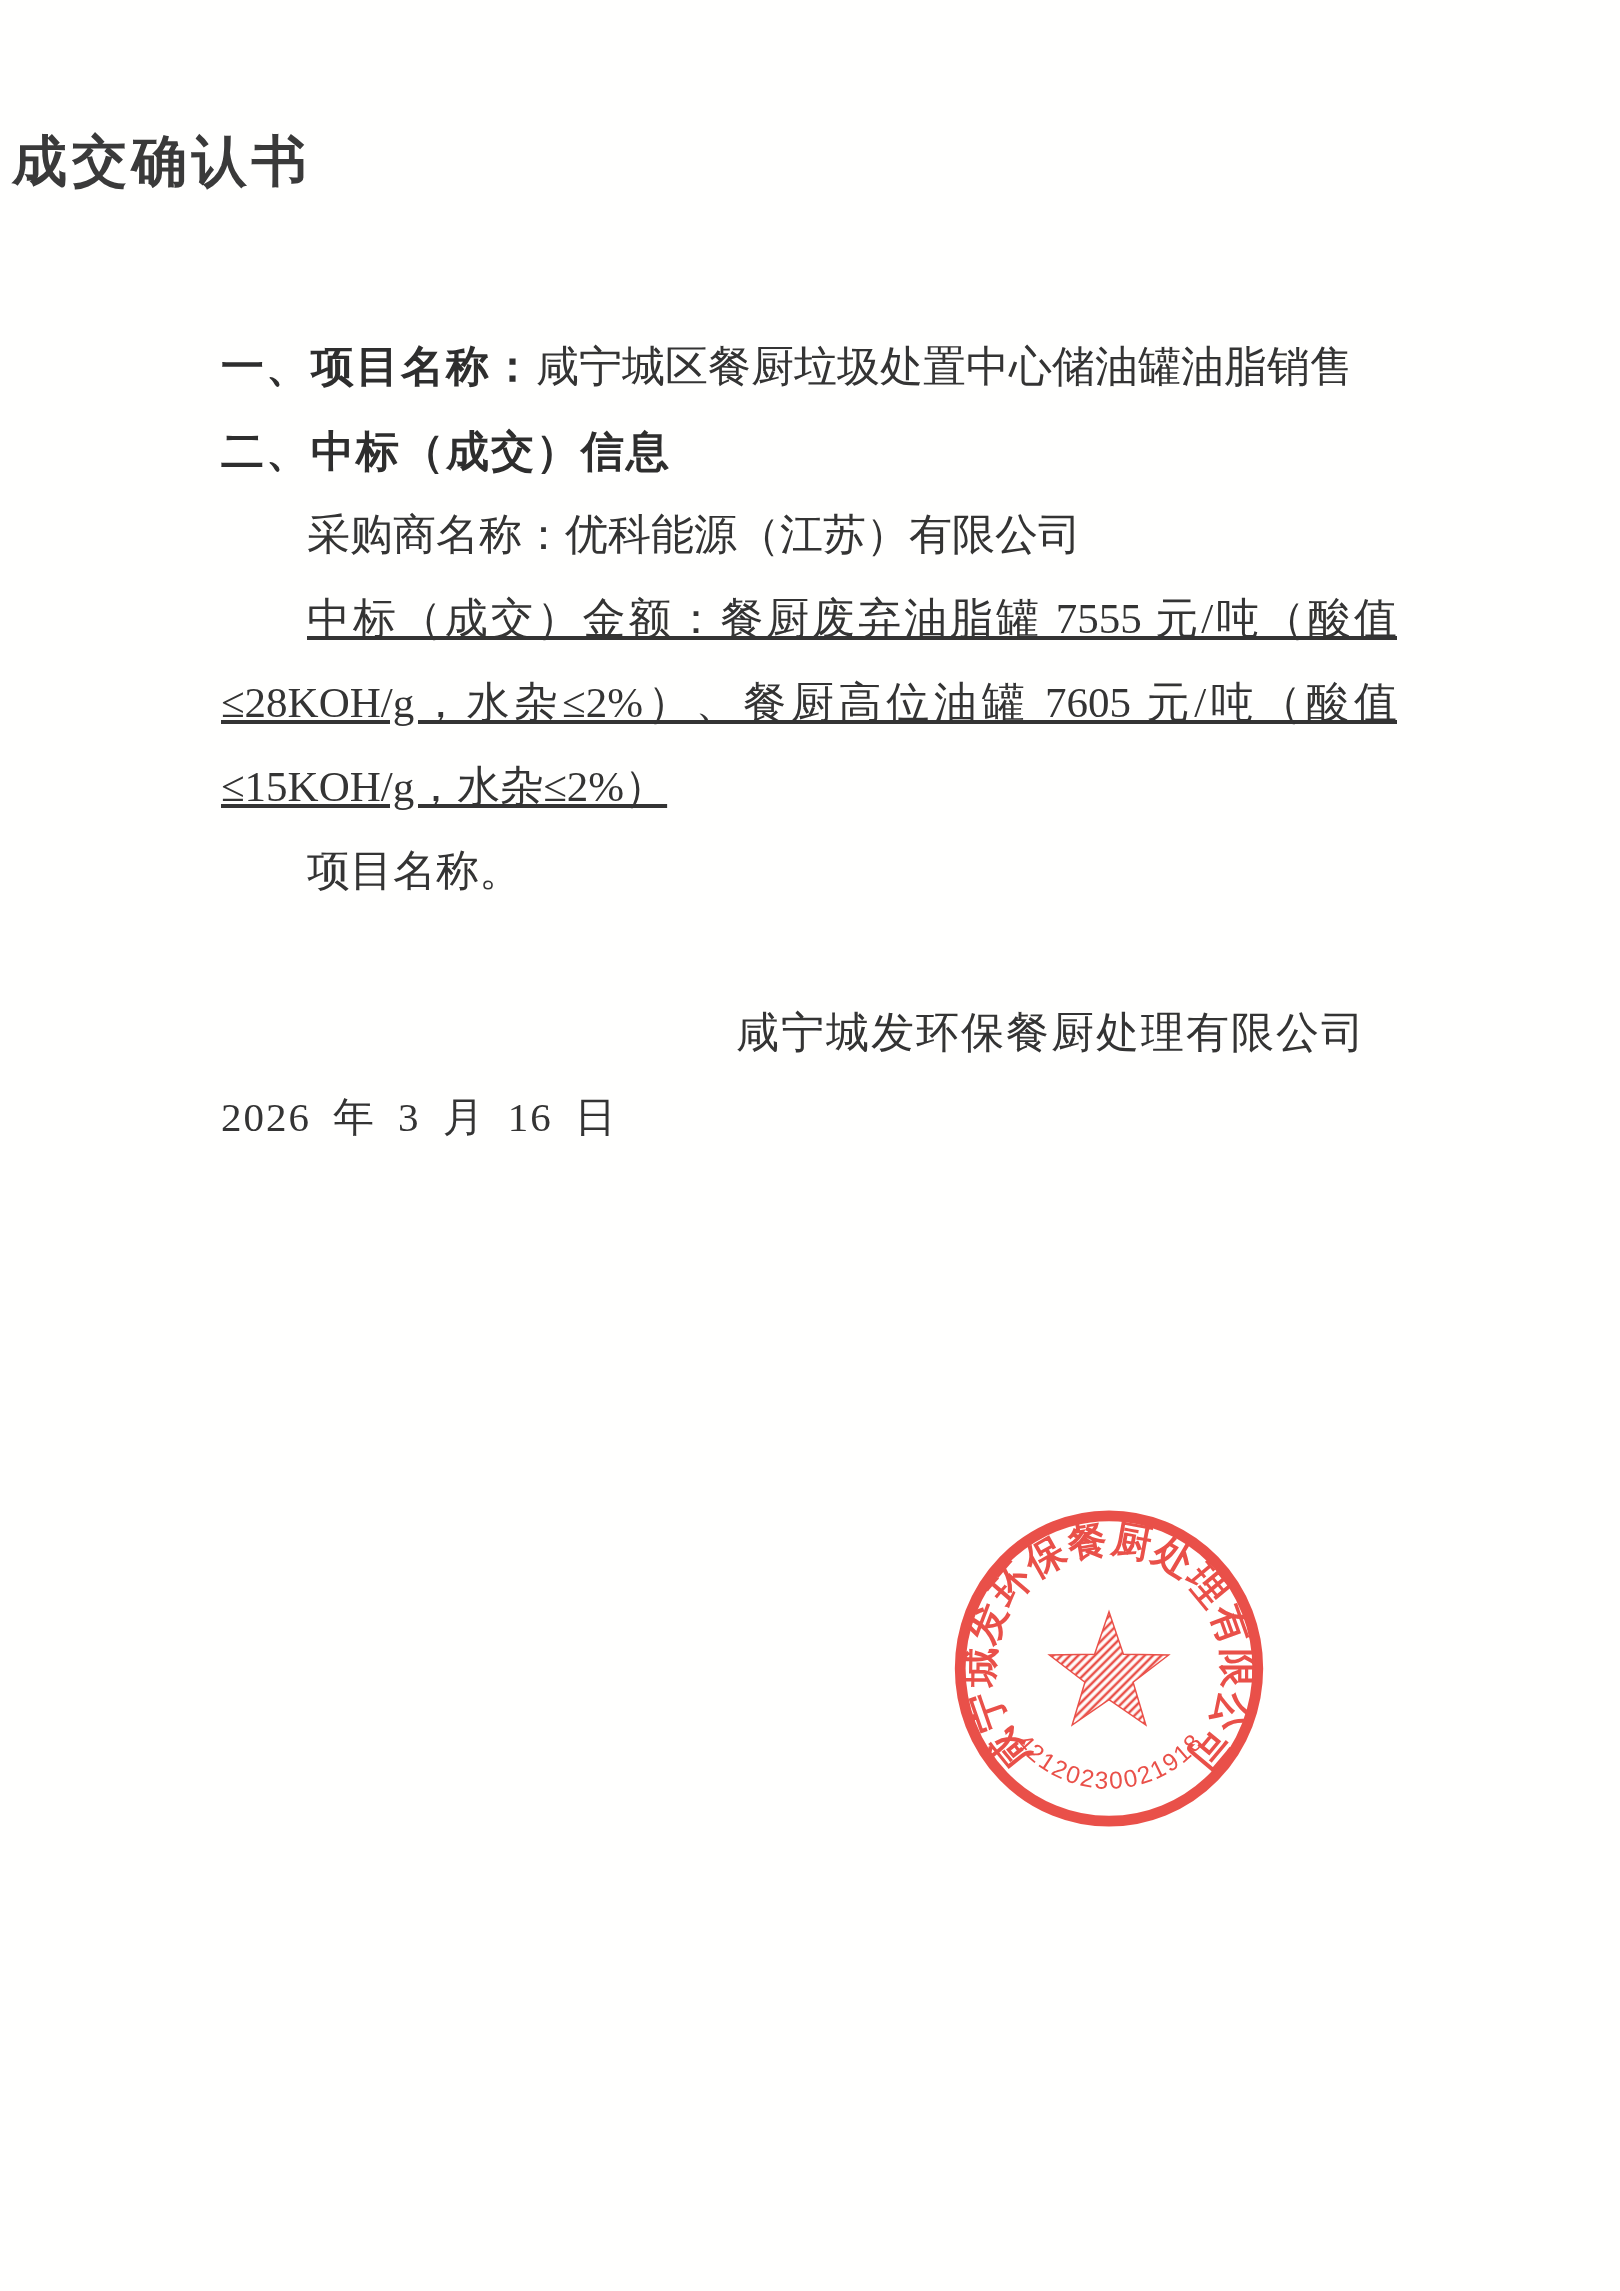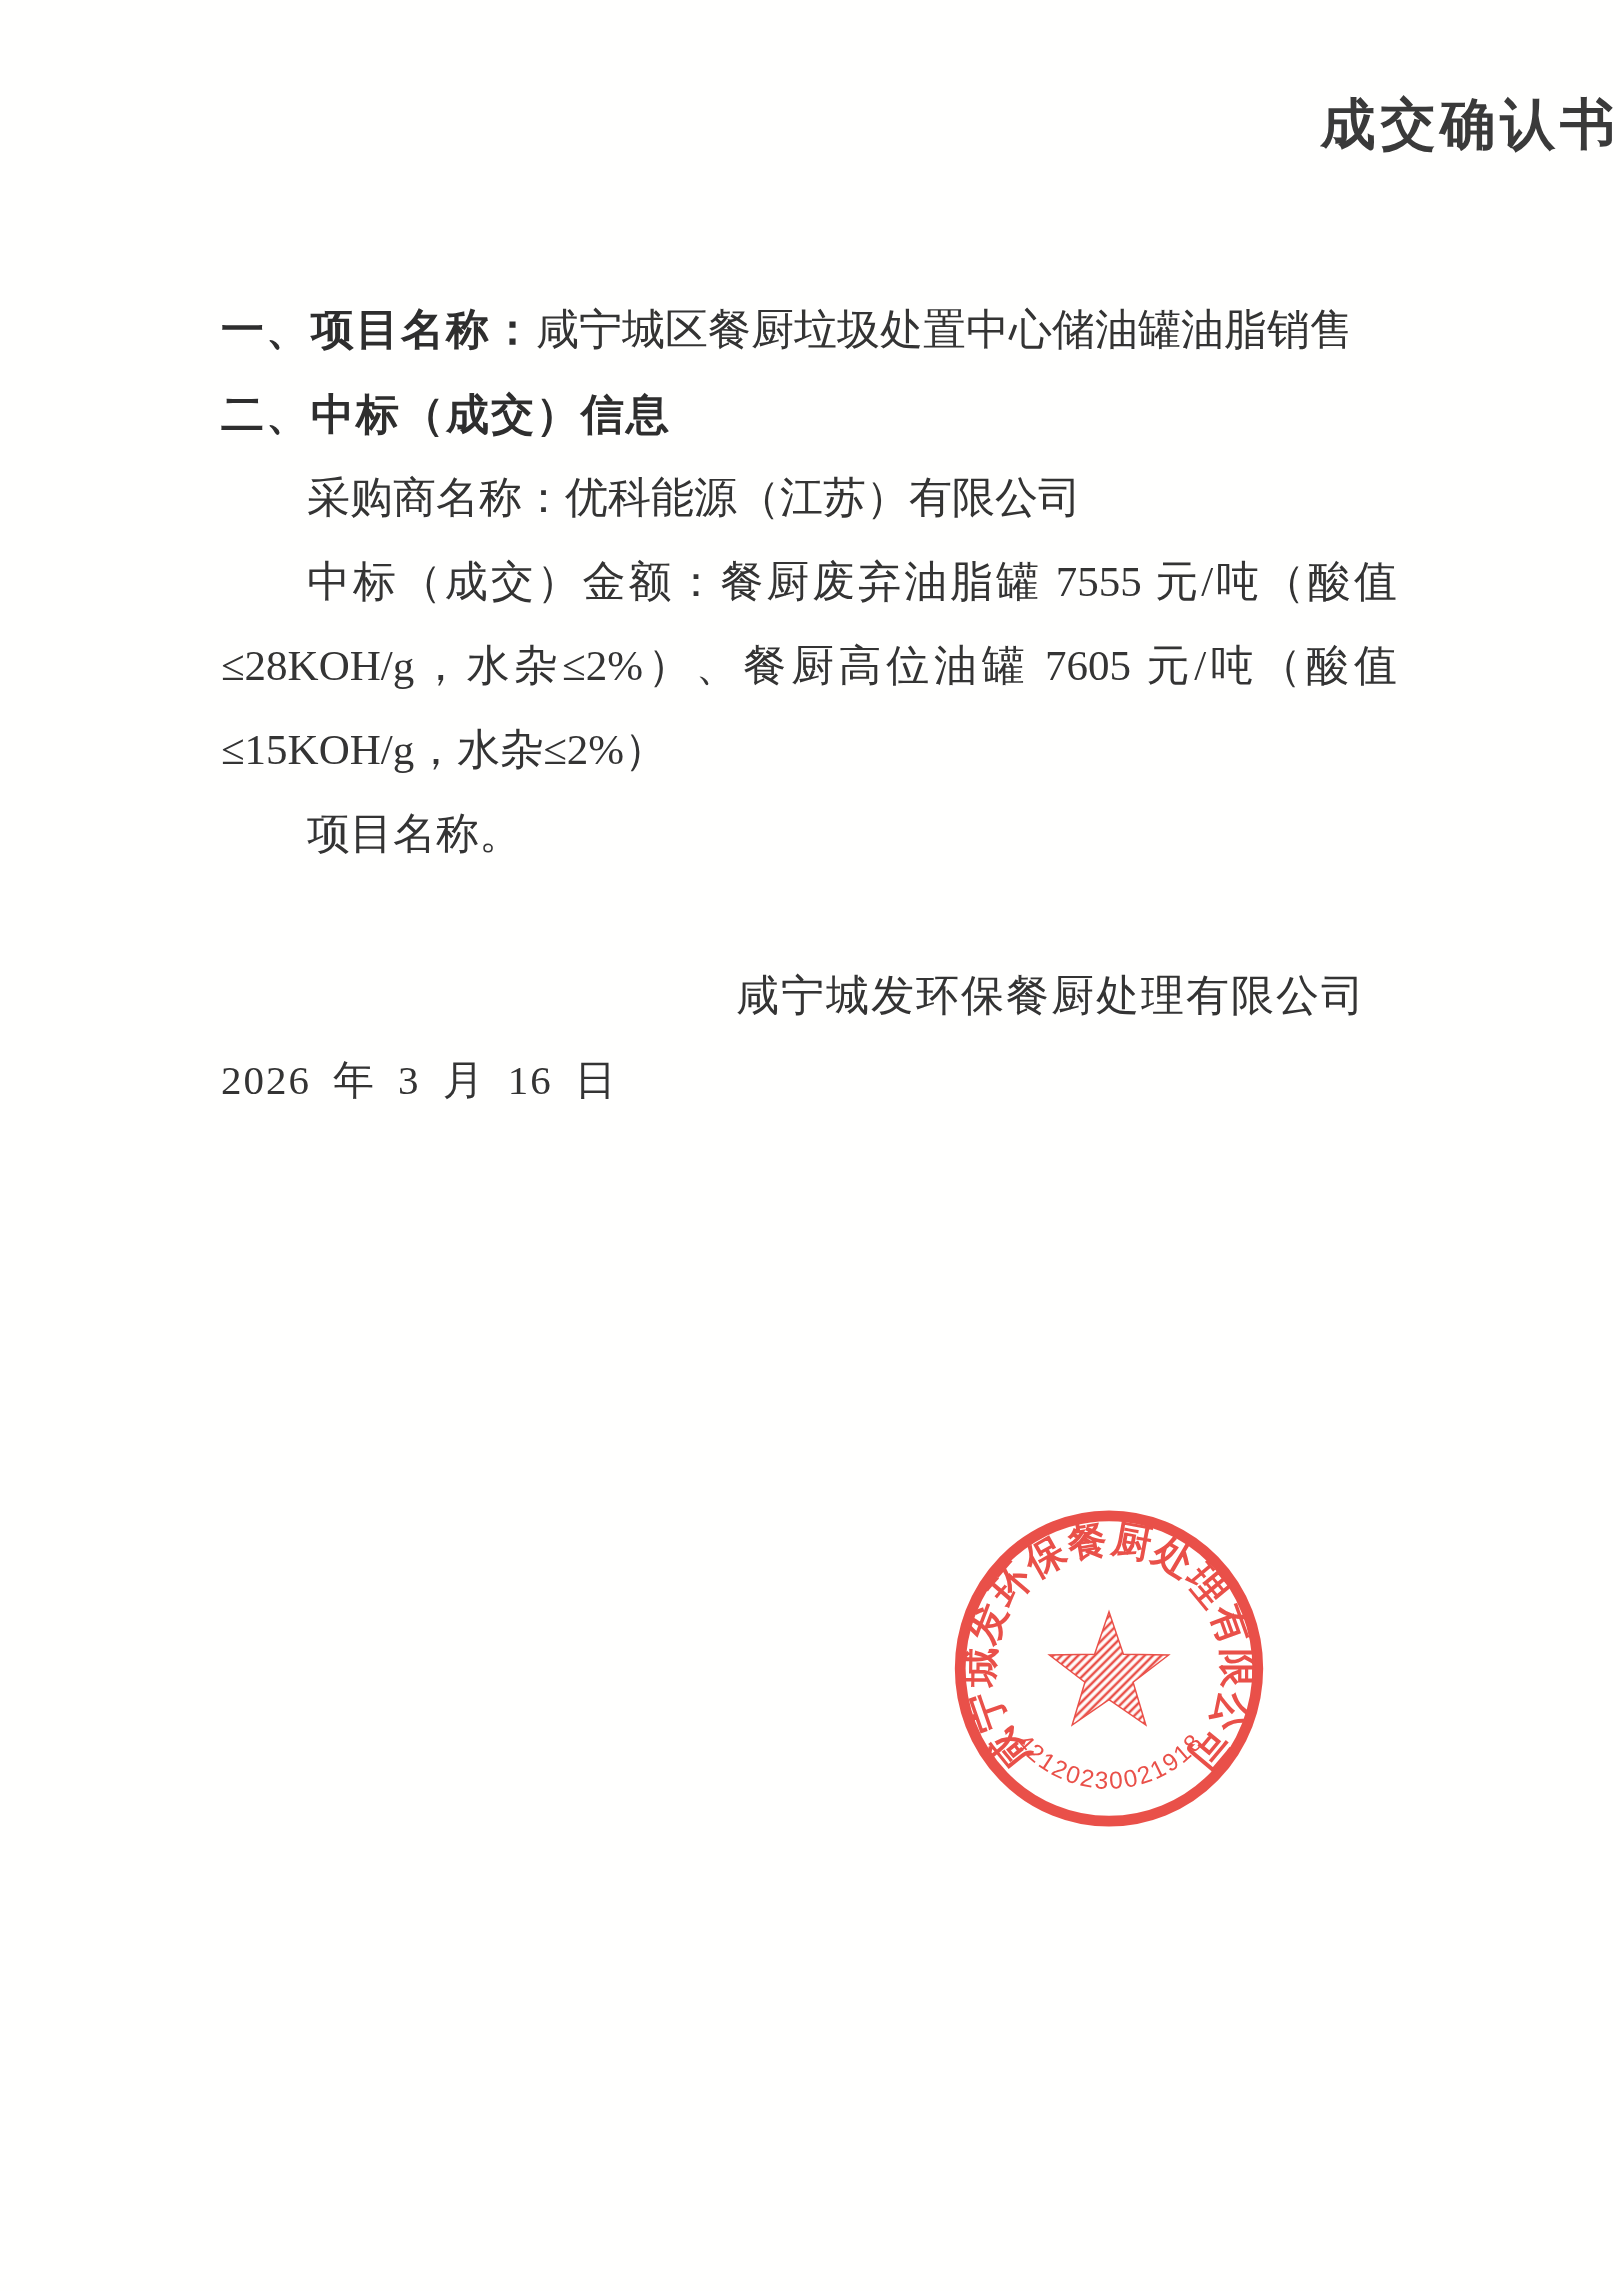--- a/index.html
+++ b/index.html
@@ -5,24 +5,24 @@
   html,body{margin:0;padding:0;background:#ffffff;}
   .page{
     position:relative;
     width:1620px;height:2292px;
     background:#fffffe;
     overflow:hidden;
     font-family:"Liberation Serif","DejaVu Serif",serif;
     color:#343434;
   }
   .doc-title{
-    margin:0;
-    padding-top:83px;
+    margin:12px;
+    padding-top:108px;
     margin-bottom:122px;
-    text-align:right;
+    text-align:left;
     font-family:"Liberation Sans","DejaVu Sans",sans-serif;
     font-weight:bold;
     font-size:55px;
     line-height:82px;
     letter-spacing:4.9px;
     color:#3a3a3a;
   }
   .content{
     position:relative;
     z-index:2;
@@ -33,21 +33,21 @@
   }
   .content p{margin:0;}
   .hd{
     font-family:"Liberation Sans","DejaVu Sans",sans-serif;
     font-weight:bold;
     color:#2e2e2e;
     letter-spacing:2px;
     margin-top:32px;
   }
   .indent{text-indent:86px;}
-  .just{text-align:justify;}
+  .just{text-align:justify;text-decoration:underline;}
   .sig-block{margin-top:78px;}
   .sig-company{
     text-align:right;
     padding-right:31px;
     letter-spacing:2px;
   }
   .sig-date{
     text-align:left;
     padding-right:102px;
     font-size:41px;

